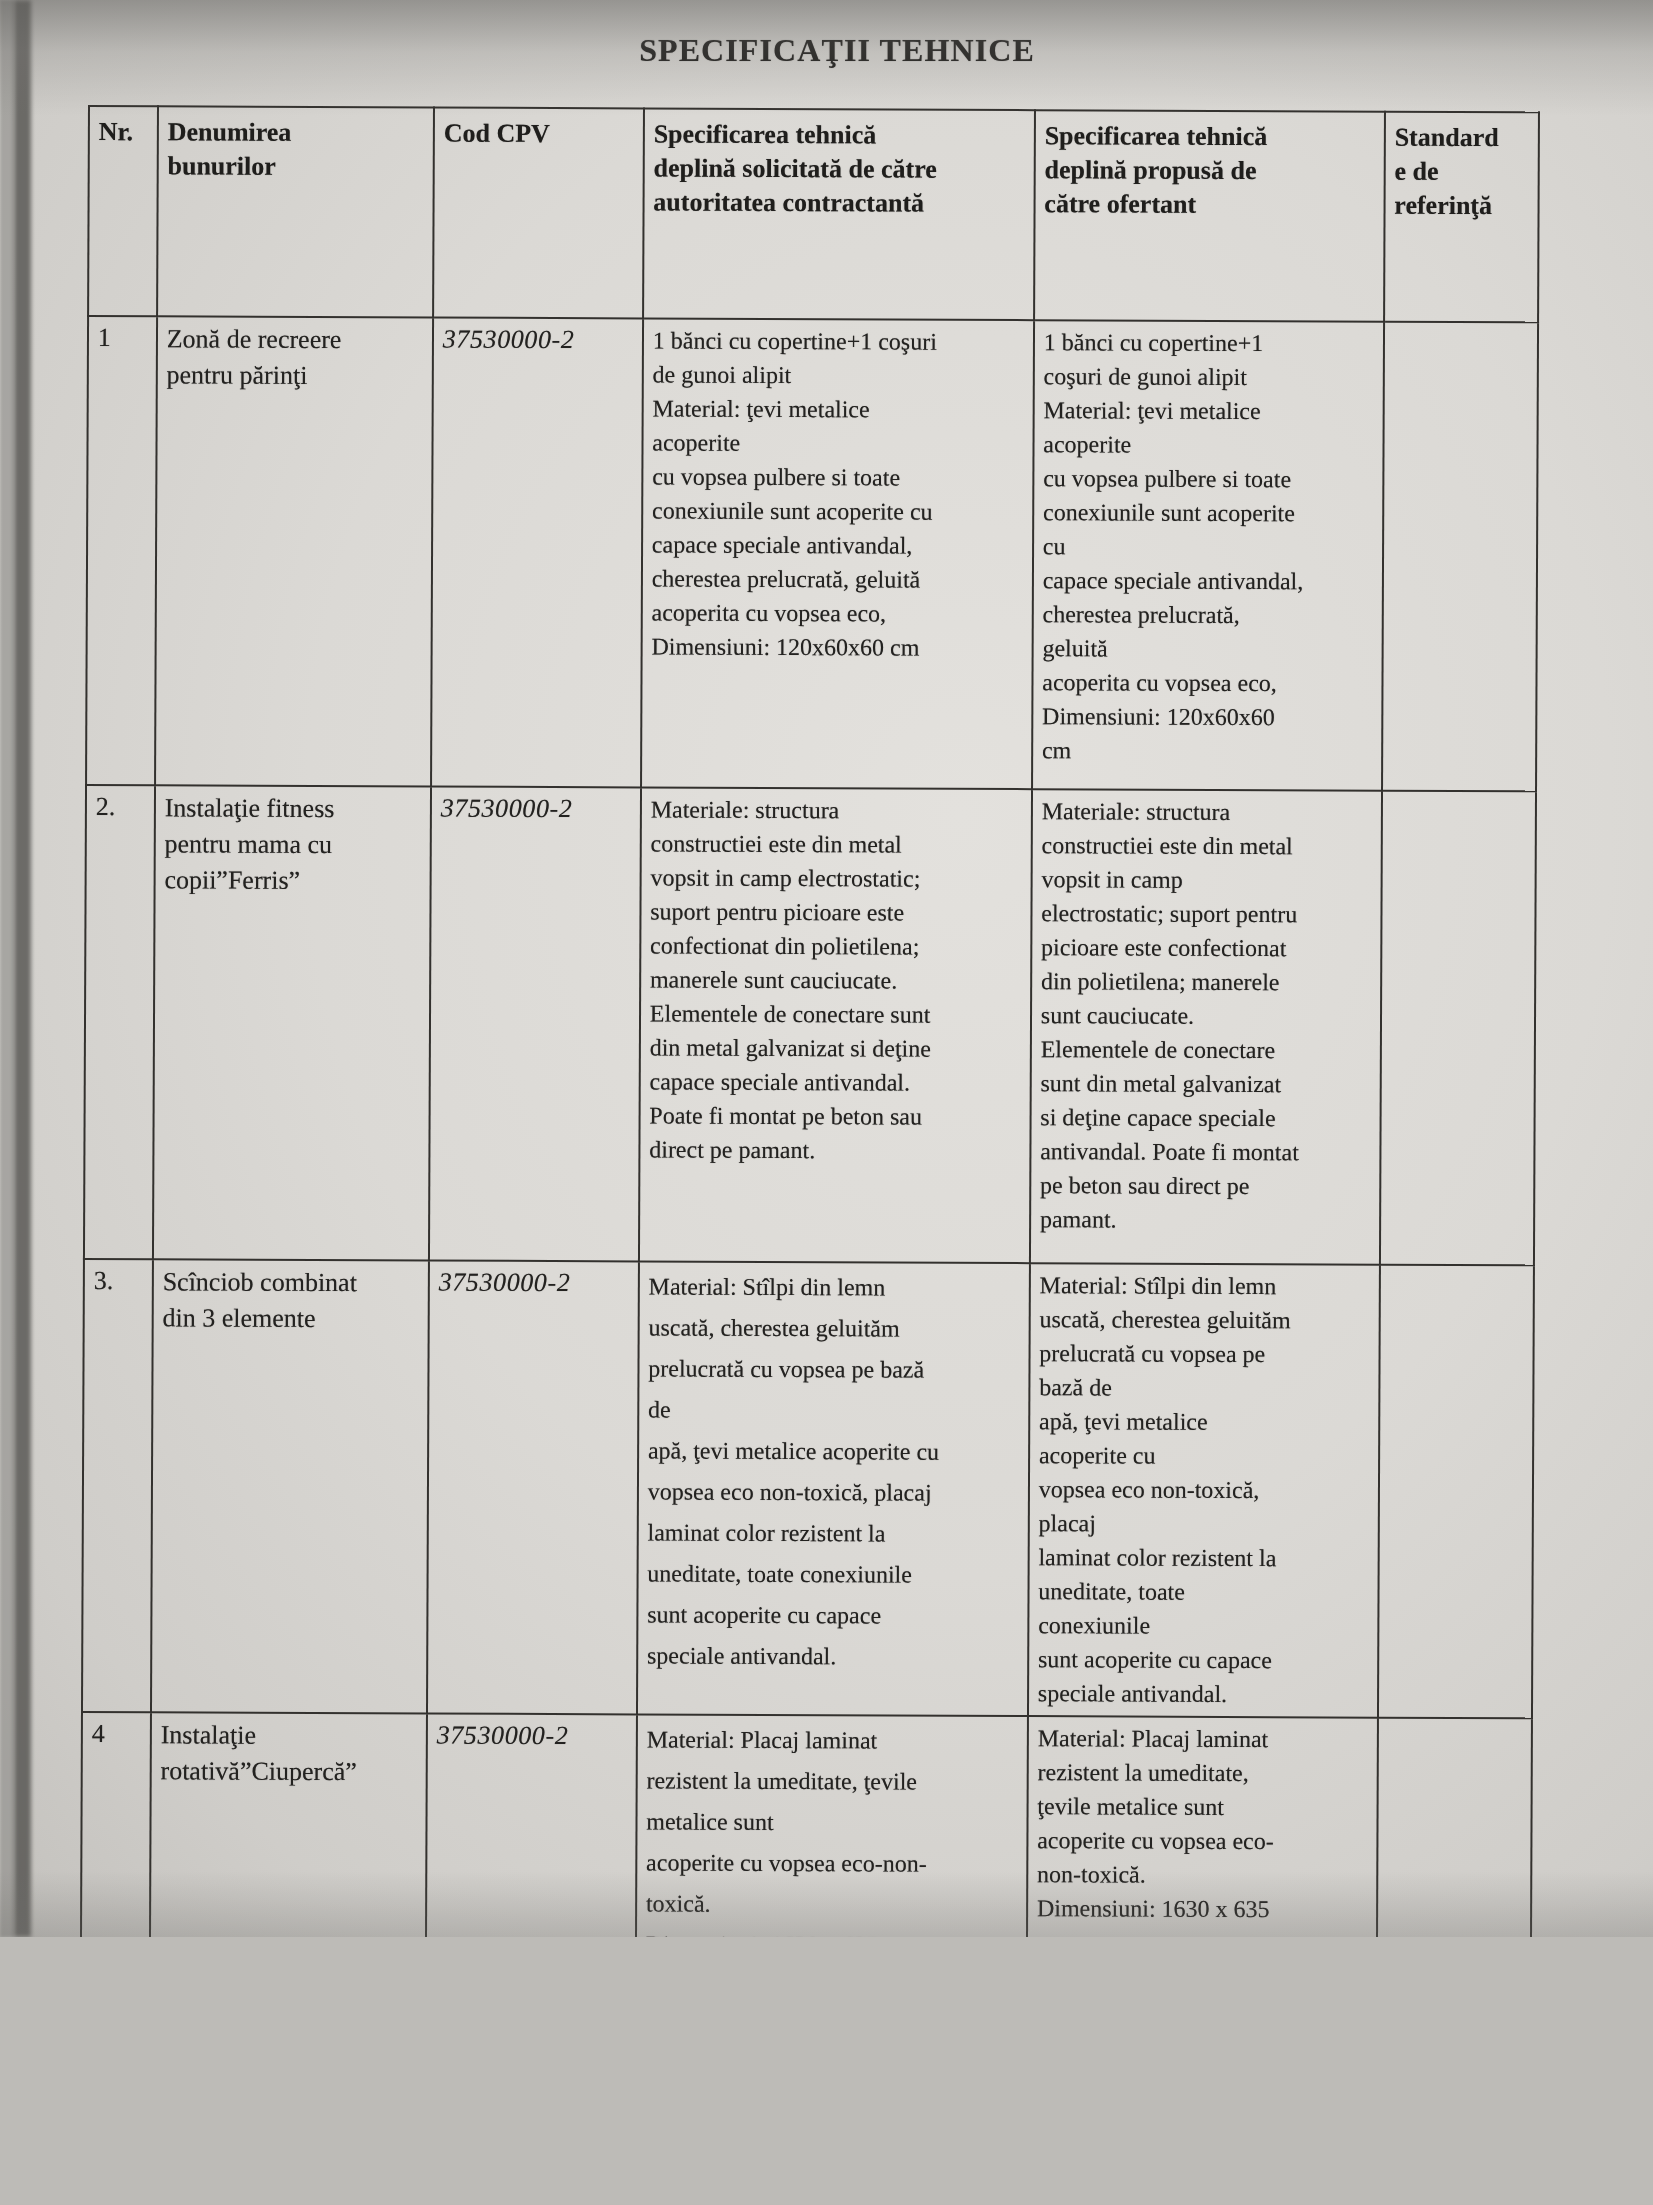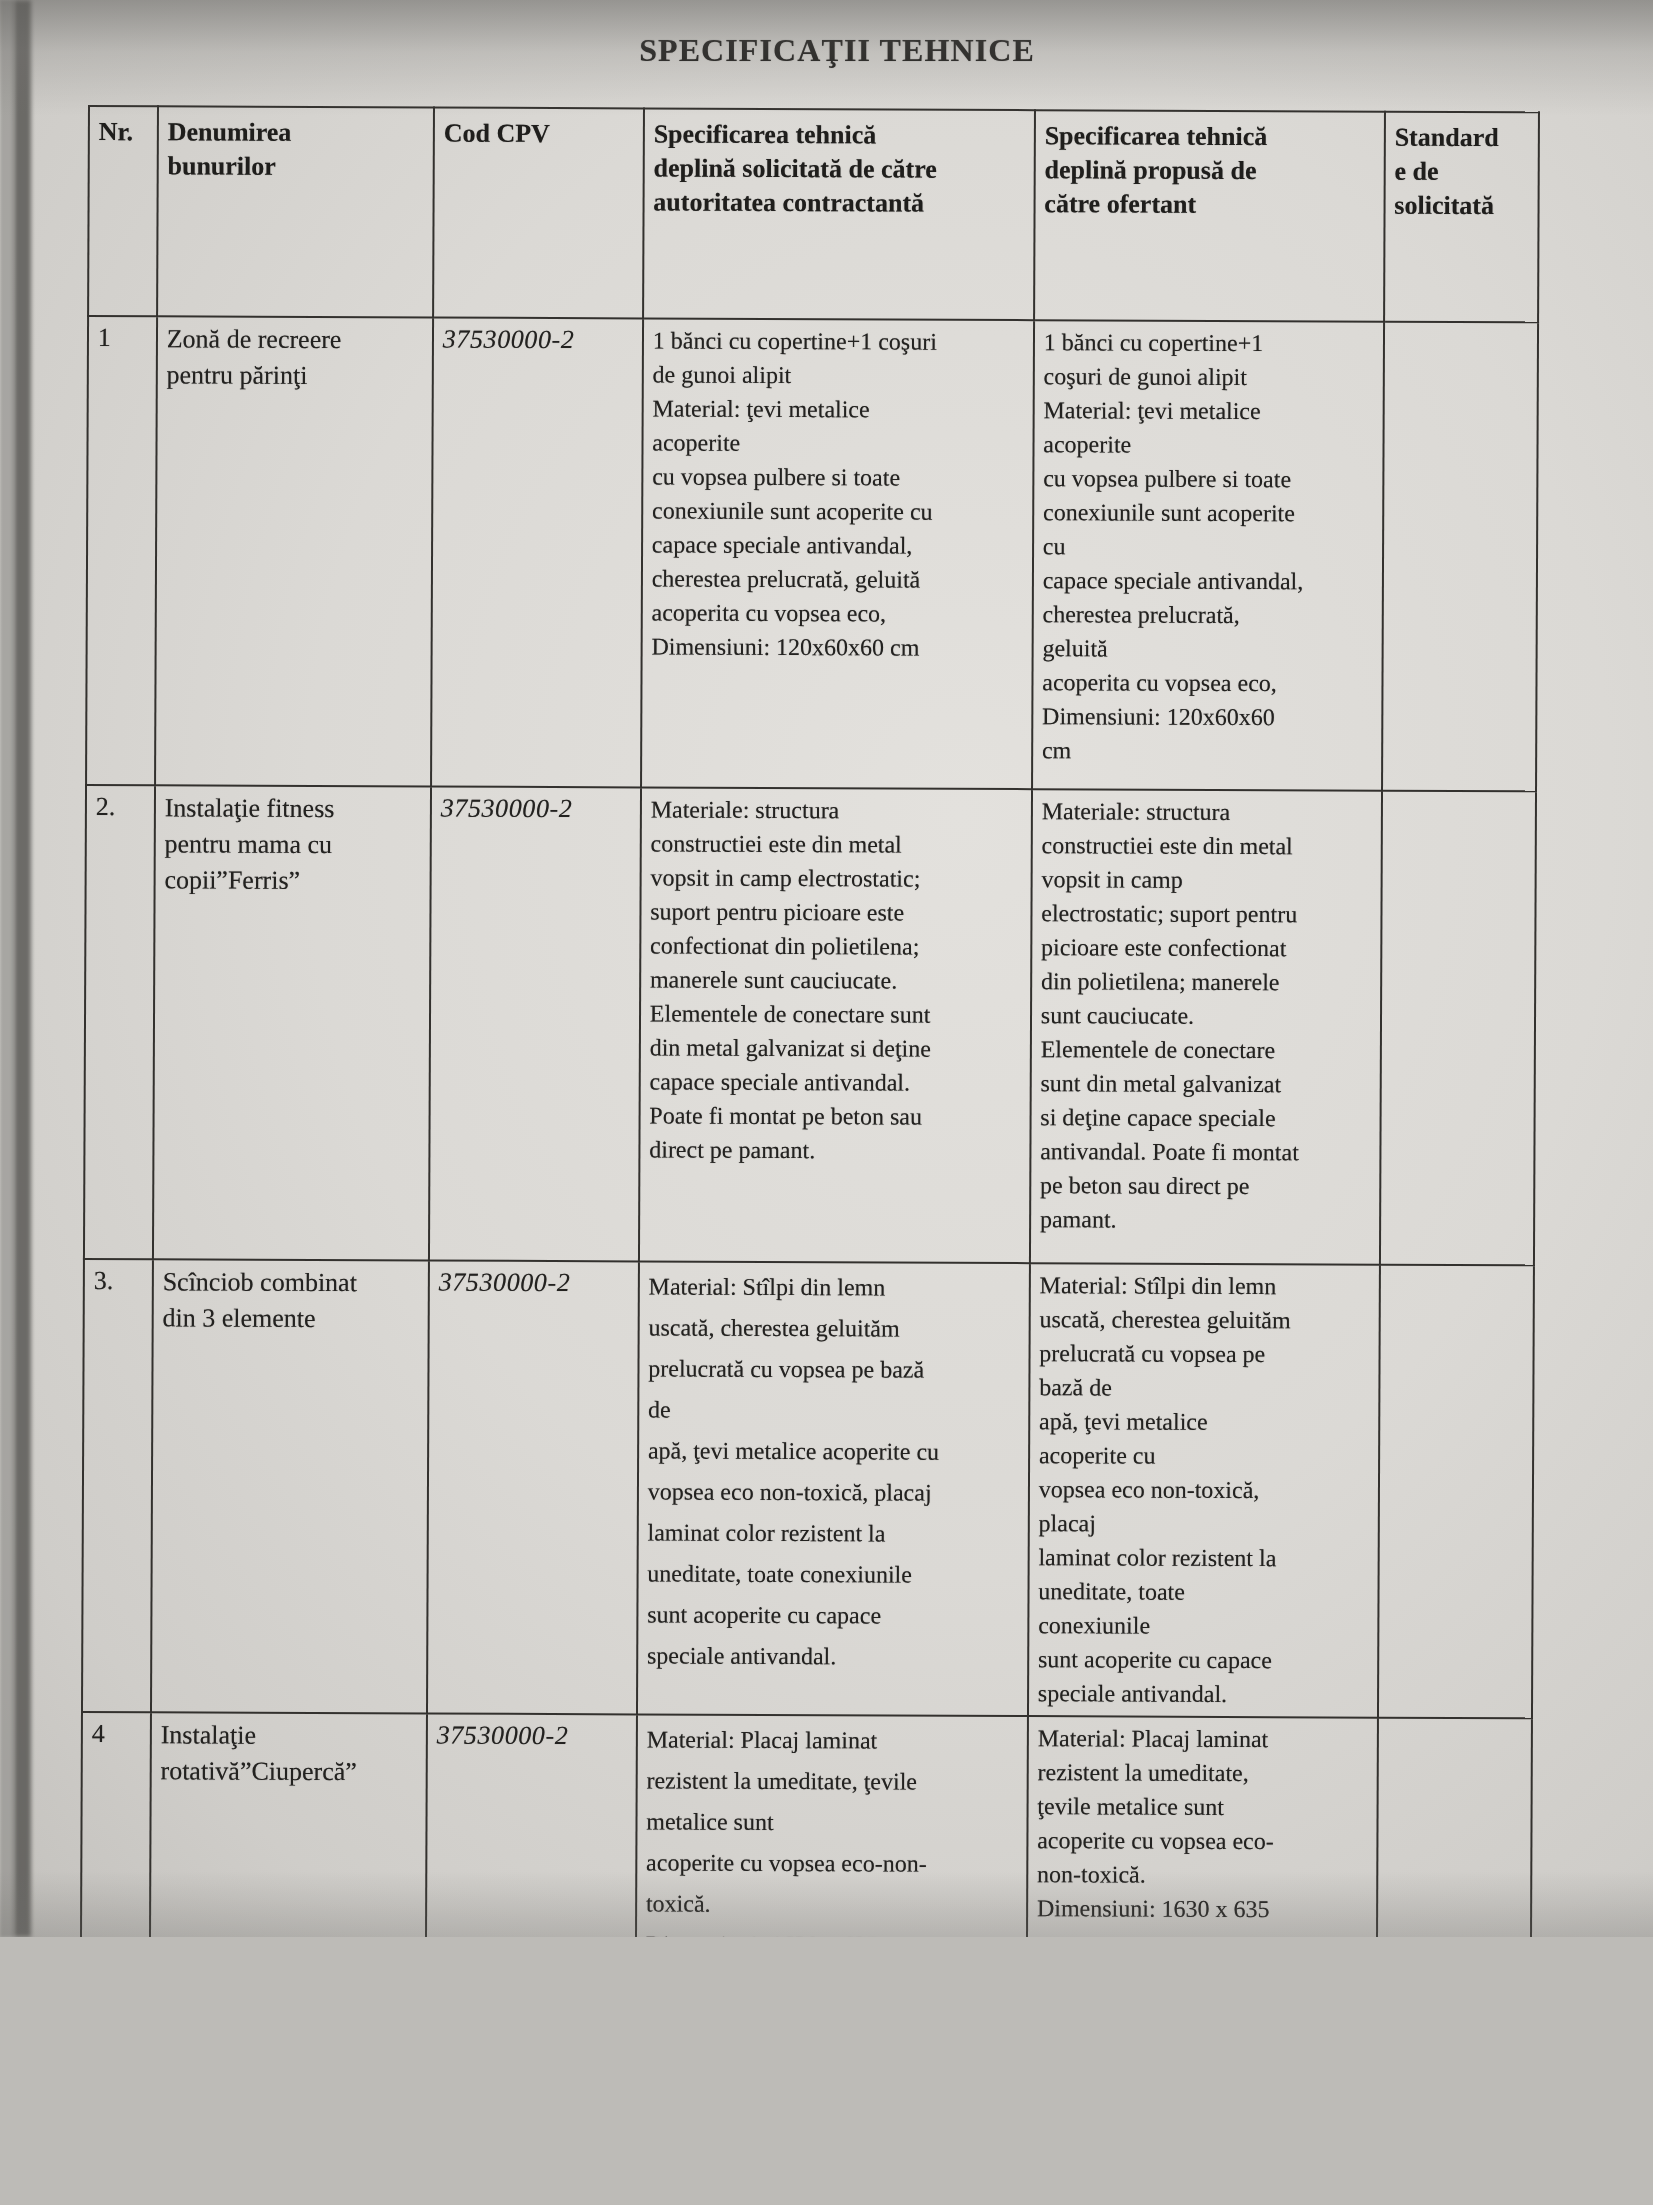--- a/index.html
+++ b/index.html
@@ -102,21 +102,21 @@
 bunurilor</th>
           <th>Cod CPV</th>
           <th>Specificarea tehnică
 deplină solicitată de către
 autoritatea contractantă</th>
           <th>Specificarea tehnică
 deplină propusă de
 către ofertant</th>
           <th>Standard
 e de
-solicitată</th>
+referinţă</th>
         </tr>
       </thead>
       <tbody>
         <tr class="r1">
           <td class="c-nr">1</td>
           <td class="c-name">Zonă de recreere
 pentru părinţi</td>
           <td class="c-cpv">37530000-2</td>
           <td class="c-spec">1 bănci cu copertine+1 coşuri
 de gunoi alipit

